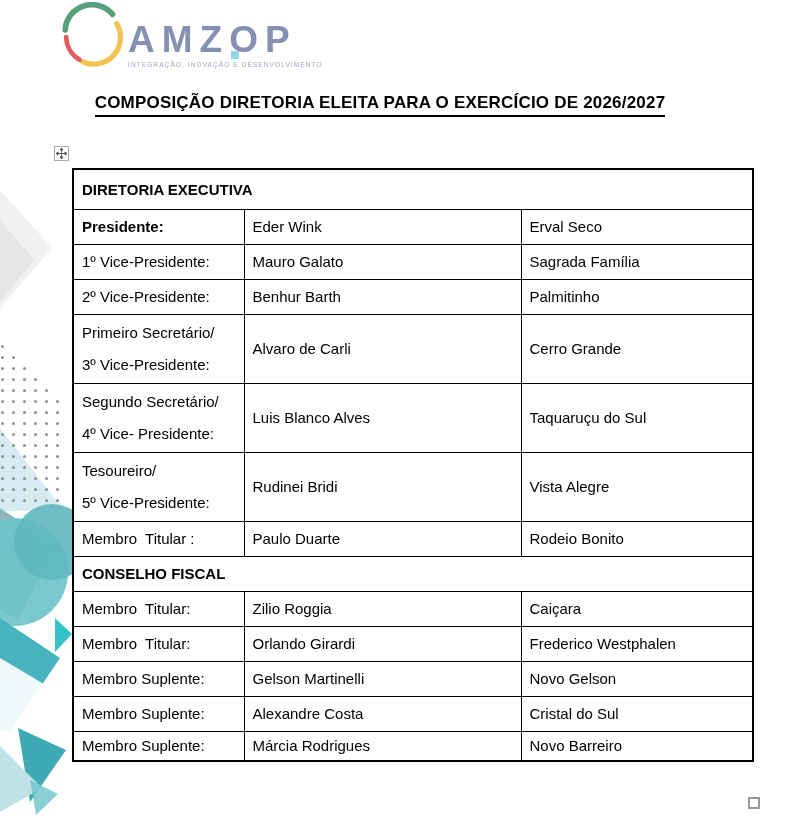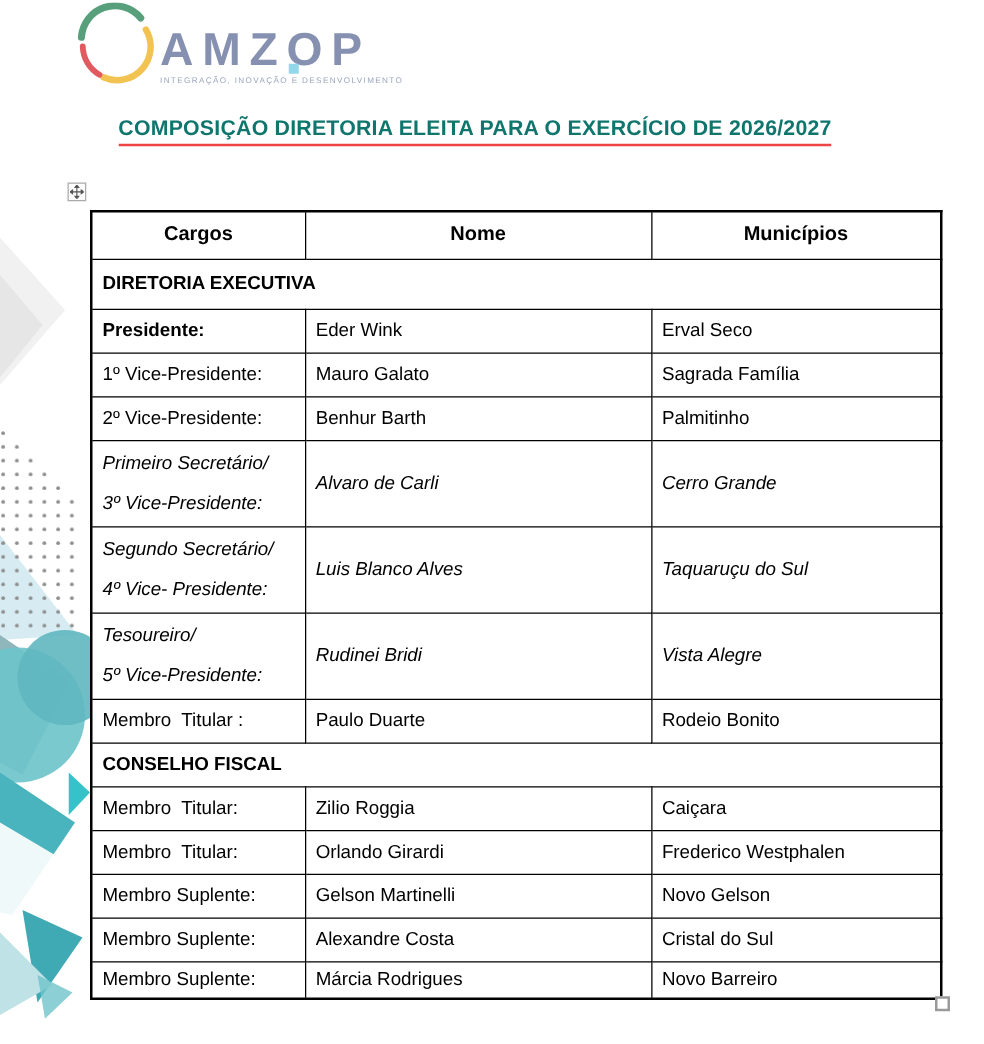--- a/index.html
+++ b/index.html
@@ -24,22 +24,22 @@
   .logo-accent{
     position:absolute;left:103px;top:30px;width:8px;height:8px;background:#93d7ea;
   }
   .logo-tagline{
     font-size:6.5px;letter-spacing:1.1px;color:#9aa7bd;margin-top:3px;white-space:nowrap;
   }
 
   
   .title-wrap{position:absolute;left:0;top:93px;width:760px;text-align:center;}
   .doc-title{
-    display:inline-block;font-size:17px;font-weight:bold;color:#0f766e;
-    border-bottom:2px solid #ef4444;padding-bottom:2px;letter-spacing:0.2px;
+    display:inline-block;font-size:17px;font-weight:bold;color:#000000;
+    border-bottom:2px solid #000000;padding-bottom:2px;letter-spacing:0.2px;
   }
 
   
   .move-handle{
     position:absolute;left:54px;top:146px;width:15px;height:15px;
     border:1px solid #aaa;background:#fdfdfd;display:flex;align-items:center;justify-content:center;
     box-sizing:border-box;
   }
   .resize-handle{
     position:absolute;left:748px;top:797px;width:12px;height:12px;
@@ -52,21 +52,21 @@
   table.board th, table.board td{
     border:1.5px solid #000;
     padding:0 8px;vertical-align:middle;
     font-size:15px;line-height:1.3;
     overflow:hidden;
   }
   table.board th{font-size:16px;font-weight:bold;text-align:center;}
   tr.r-head{height:38px;}
   tr.r-sect1{height:40px;padding-left:23px;}
   tr.r-std{height:35px;}
-  tr.r-tall{height:69px;font-style:italic;}
+  tr.r-tall{height:69px;}
   tr.r-last{height:30px;}
   td.section-cell{font-weight:bold;font-size:16px;padding-left:6px;}
   td.cargo{padding-left:6px;white-space:pre-wrap;}
   td.cargo.multiline{line-height:2.1;}
   td.bold{font-weight:bold;margin-left:45px;}
 </style>
 </head>
 <body>
 
 <svg class="decor" viewBox="0 0 72 625" xmlns="http://www.w3.org/2000/svg">
@@ -125,25 +125,20 @@
 </div>
 
 <div class="table-wrap">
   <table class="board">
     <colgroup>
         <col style="width:171px">
         <col style="width:277px">
         <col style="width:232px">
       </colgroup>
     <tbody>
-        <tr class="r-head">
-      <th>Cargos</th>
-      <th>Nome</th>
-      <th>Municípios</th>
-    </tr>
 
     <tr class="r-sect1">
       <td class="section-cell" colspan="3">DIRETORIA EXECUTIVA</td>
     </tr>
     <tr class="r-std">
       <td class="cargo bold">Presidente:</td>
       <td>Eder Wink</td>
       <td>Erval Seco</td>
     </tr>
     <tr class="r-std">

